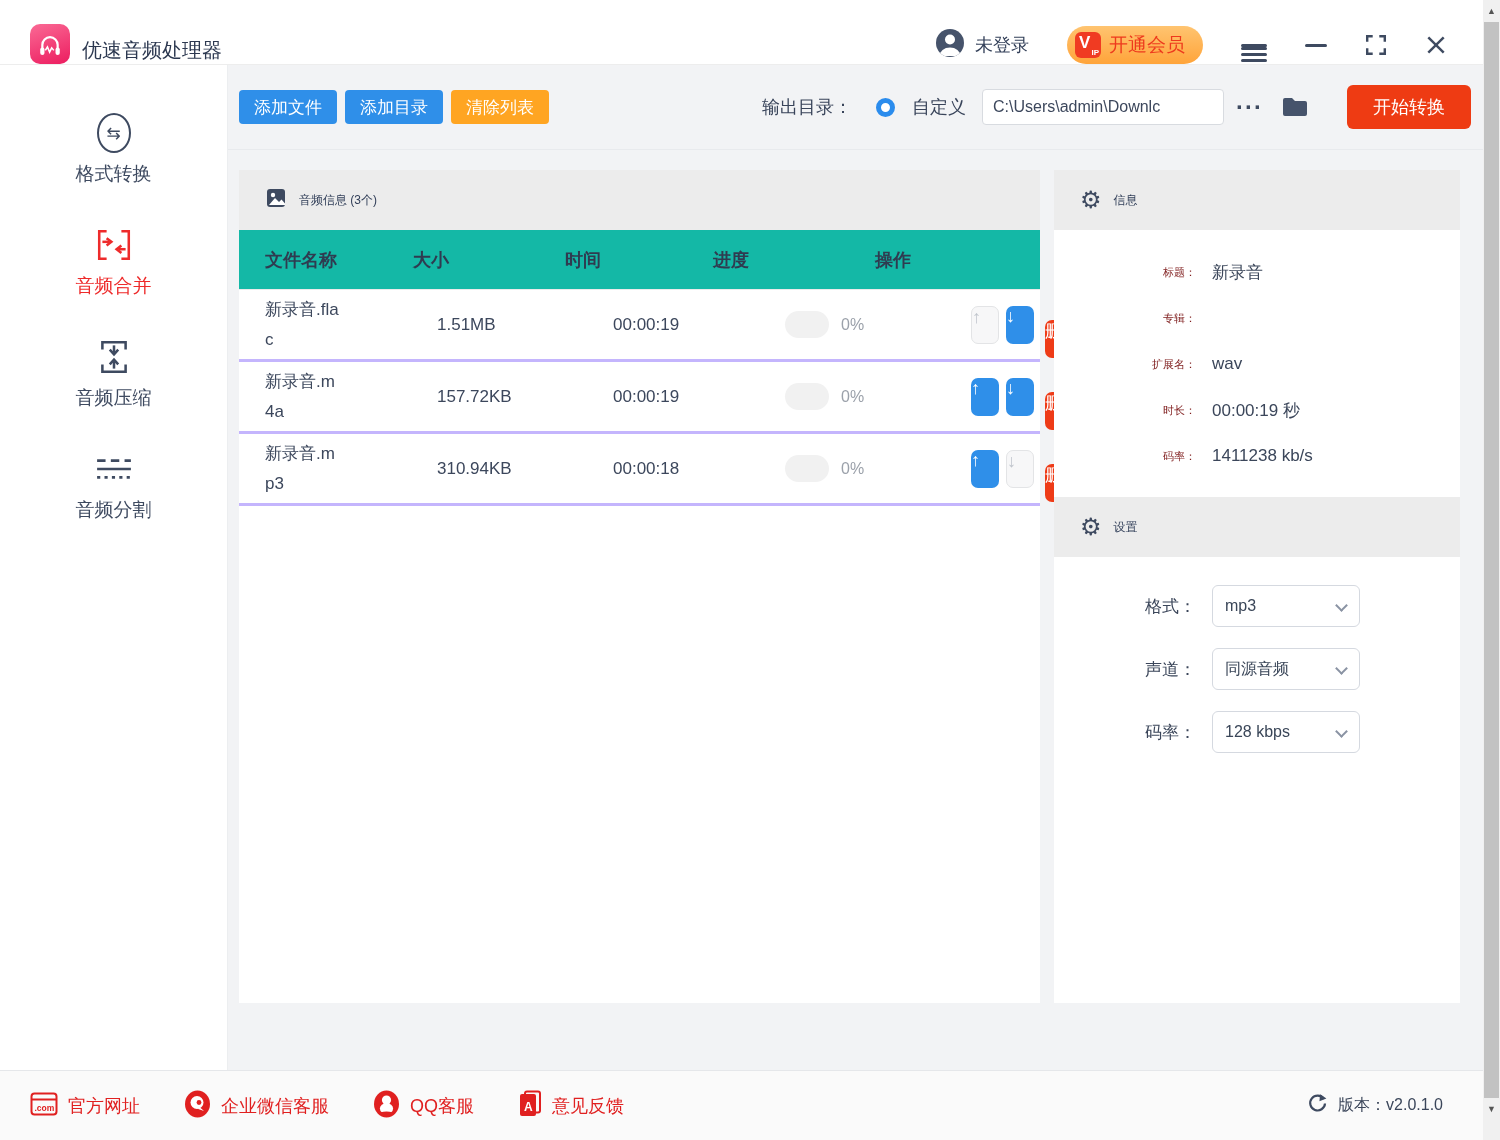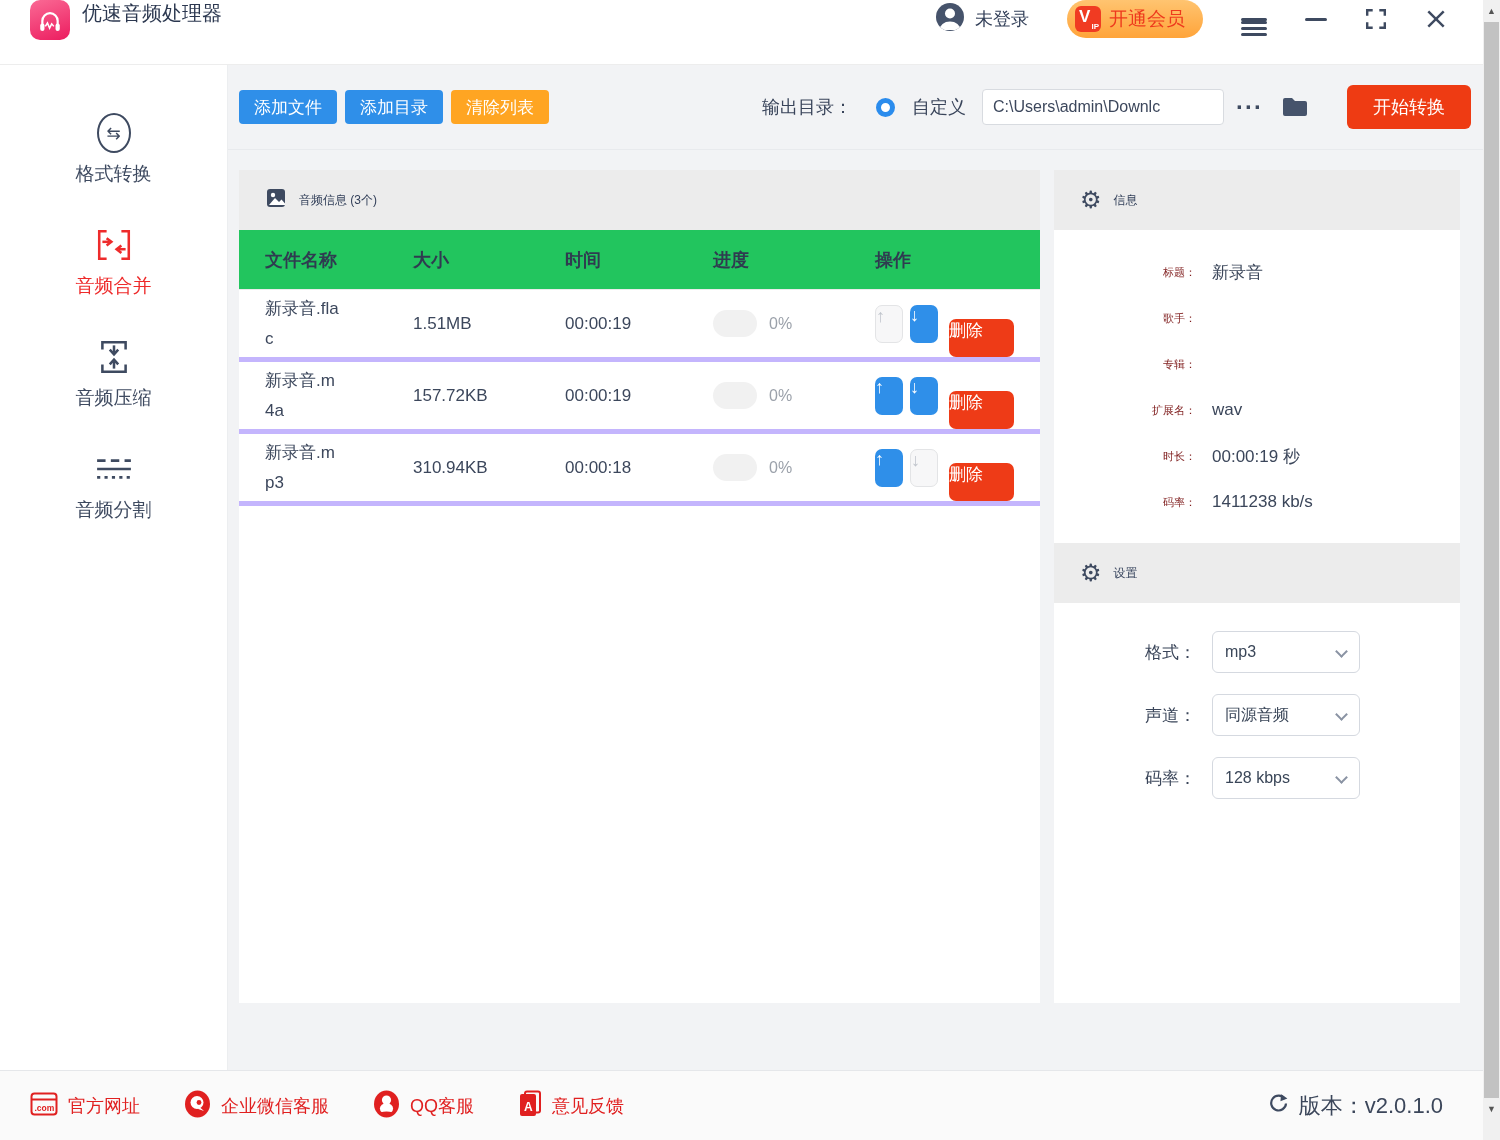--- a/index.html
+++ b/index.html
@@ -2,21 +2,21 @@
 <html><head>
 <meta charset="utf-8">
 <style>
   * { margin:0; padding:0; box-sizing:border-box; }
   html,body { width:1500px; height:1140px; overflow:hidden; }
   body { font-family:"Liberation Sans", sans-serif; color:#3c475c; }
   #app { position:relative; width:1500px; height:1140px; background:#f2f3f5; overflow:hidden; }
 
   
   .titlebar { position:absolute; left:0; top:0; width:1483px; height:65px; background:#fff;
-              display:flex; align-items:flex-start; border-bottom:1px solid #ededed; z-index:5; }
+              display:flex; align-items:flex-end; border-bottom:1px solid #ededed; z-index:5; }
   .logo { width:40px; height:40px; margin-left:30px; border-radius:10px;
           background:linear-gradient(160deg,#fa6a95 0%,#ec1c5f 100%);
           display:flex; align-items:center; justify-content:center; }
   .app-title { margin-left:12px; font-size:20px; color:#2c3850; font-weight:500; }
   .tb-right { margin-left:auto; display:flex; align-items:center; margin-right:36px; }
   .user { display:flex; align-items:center; cursor:pointer; }
   .user span.txt { font-size:18px; color:#323f58; margin-left:10px; }
   .vip-pill { margin-left:38px; height:38px; border-radius:19px; padding:0 18px 0 8px;
               background:linear-gradient(180deg,#ffc470 0%,#ffa43a 100%);
               display:flex; align-items:center; cursor:pointer; }
@@ -62,27 +62,27 @@
                border:none; border-radius:6px; font-size:18px; cursor:pointer; font-family:inherit; }
 
   
   .card { position:absolute; background:#fff; }
   .table-card { left:239px; top:170px; width:801px; height:833px; }
   .right-card { left:1054px; top:170px; width:406px; height:833px; }
   .panel-head { height:60px; background:#ececec; display:flex; align-items:center; padding-left:26px; }
   .panel-head .ph-title { font-size:12px; color:#33405a; margin-left:12px; }
   .gear-glyph { font-size:24px; color:#3e4a60; line-height:1; }
 
-  .t-head { height:60px; background:#22c55e; border-bottom:1px solid #ebebeb;
+  .t-head { height:60px; background:#14b8a6; border-bottom:1px solid #ebebeb;
             display:grid; grid-template-columns:148px 152px 148px 162px 1fr; align-items:center;
             padding-left:26px; }
   .t-head div { font-size:18px; font-weight:bold; color:#2f3b50; }
-  .t-row { height:72px; border-bottom:5px solid #c4b5fd;
+  .t-row { height:72px; border-bottom:3px solid #c4b5fd;
            display:grid; grid-template-columns:148px 152px 148px 162px 1fr; align-items:center;
-           padding-left:26px; background:#fff; }
+           padding-left:26px; background:#fff;gap:24px; }
   .c-name { width:74px; word-break:break-all; font-size:17px; line-height:30px; color:#3c475c; }
   .c-txt { font-size:17px; color:#3c475c; }
   .c-prog { display:flex; align-items:center; }
   .prog-pill { width:44px; height:27px; border-radius:14px; background:#f1f1f1; }
   .prog-pct { margin-left:12px; font-size:16px; color:#9ba1aa; }
   .c-act { display:flex; align-items:center; gap:7px; }
   .mini-btn { width:28px; height:38px; border-radius:7px; background:#2f8fe9; color:#fff; border:none;
               font-size:18px; cursor:pointer; font-family:inherit; }
   .mini-btn.disabled { background:#f7f7f8; border:1px solid #e3e4e6; color:#c0c5cc; cursor:default; }
   .del-btn { width:65px; height:38px; margin-left:4px; border-radius:7px; background:#ee3b17; color:#fff;
@@ -102,21 +102,21 @@
   .select-box .sel-val { font-size:16px; color:#3a4658; }
   .chev { position:absolute; right:13px; top:15px; width:9px; height:9px;
           border-right:2px solid #8a93a3; border-bottom:2px solid #8a93a3; transform:rotate(45deg); }
 
   
   .footer { position:absolute; left:0; top:1070px; width:1483px; height:70px; background:#fafafa;
             border-top:1px solid #e5e7ea; display:flex; align-items:center; padding-left:30px; z-index:5; }
   .f-link { display:flex; align-items:center; margin-right:44px; cursor:pointer; }
   .f-link .f-label { margin-left:10px; font-size:18px; color:#e02020; }
   .f-version { margin-left:auto; margin-right:40px; display:flex; align-items:center; }
-  .f-version .v-txt { margin-left:10px; font-size:22px; color:#3b465a; }
+  .f-version .v-txt { margin-left:10px; font-size:16px; color:#3b465a; }
 
   
   .scrollbar { position:absolute; right:0; top:0; width:17px; height:1140px; background:#f0f0f0; z-index:9; }
   .sb-arrow { position:absolute; left:0; width:17px; text-align:center; font-size:9px; color:#555; }
   .sb-thumb { position:absolute; left:1px; top:22px; width:15px; height:1076px; background:#c2c2c2; }
 </style>
 </head>
 <body>
 
 <div id="app">
@@ -319,24 +319,20 @@
     <div class="panel-head">
       <span class="gear-glyph">⚙</span>
       <span class="ph-title">信息</span>
     </div>
     <div class="info-body">
       <div class="info-row">
         <span class="lab">标题：</span>
         <span class="val">新录音</span>
       </div>
       <div class="info-row">
-        <span class="lab">歌手：</span>
-        <span class="val"></span>
-      </div>
-      <div class="info-row">
         <span class="lab">专辑：</span>
         <span class="val"></span>
       </div>
       <div class="info-row">
         <span class="lab">扩展名：</span>
         <span class="val">wav</span>
       </div>
       <div class="info-row">
         <span class="lab">时长：</span>
         <span class="val">00:00:19 秒</span>

